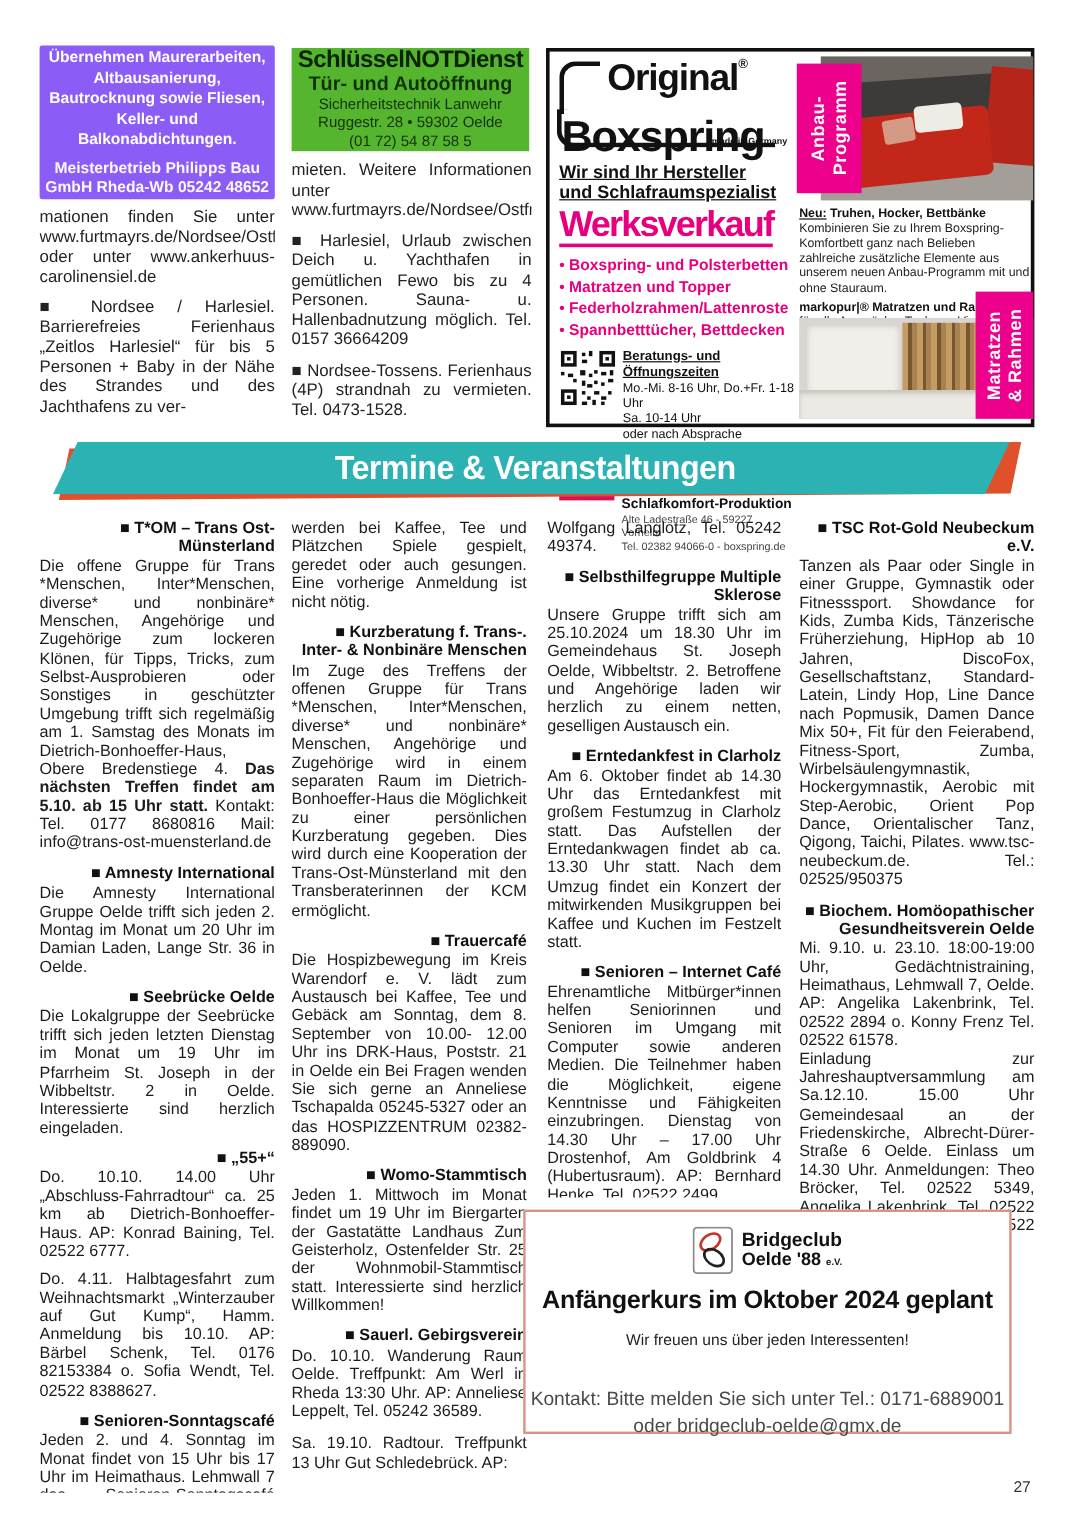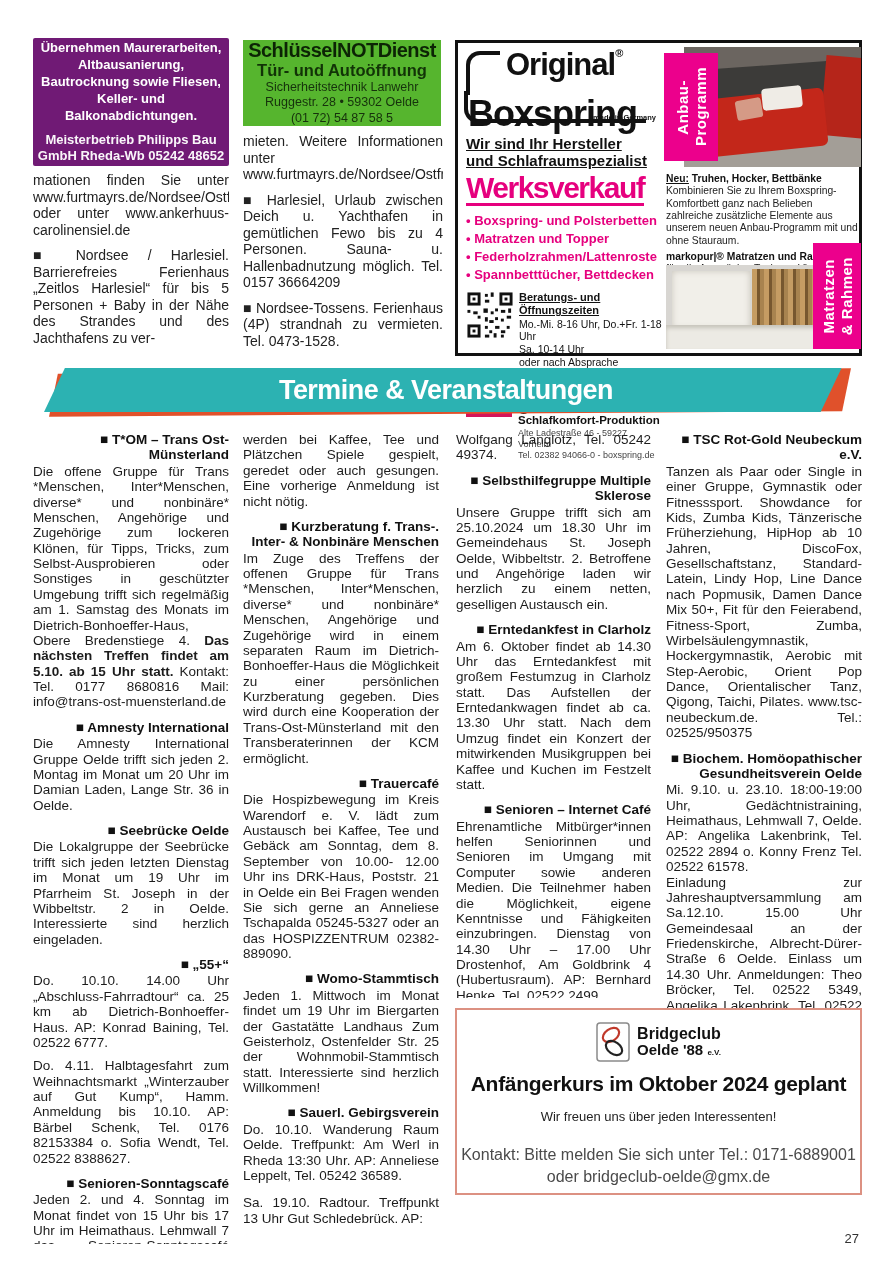--- a/index.html
+++ b/index.html
@@ -1,21 +1,21 @@
 <!DOCTYPE html>
 <html lang="de"><head>
 <meta charset="utf-8">
 <style>
   html,body{margin:0;padding:0;background:#fff;}
   .page{position:relative;width:892px;height:1262px;background:#ffffff;overflow:hidden;
         font-family:"Liberation Sans",sans-serif;color:#1a1a1a;}
   .abs{position:absolute;}
 
   
-  .ad-orange{left:33px;top:38px;width:196px;height:128px;background:#701a75;color:#fff;
+  .ad-orange{left:33px;top:38px;width:196px;height:128px;background:#8b5cf6;color:#fff;
              text-align:center;display:flex;flex-direction:column;justify-content:center;gap:7px;
              font-weight:bold;border-radius:2px;}
   .ad-orange .l1{font-size:13px;line-height:1.32;}
   .ad-orange .l2{font-size:13px;line-height:1.3;font-weight:bold;opacity:.96;}
 
   
   .ad-green{left:243px;top:40px;width:198px;height:86px;background:#56b52e;color:#10250a;
             text-align:center;display:flex;flex-direction:column;justify-content:center;}
   .ad-green .t1{font-size:20px;font-weight:bold;letter-spacing:-.5px;color:#0c2405;line-height:1.05;}
   .ad-green .t2{font-size:16.5px;font-weight:bold;color:#123307;line-height:1.15;}
@@ -91,30 +91,30 @@
   .ev h3:first-child{margin-top:0;}
   .ev p{margin:0 0 0 0;}
   .ev p + p{margin-top:8px;}
   .ev .b{font-weight:bold;}
   .ev-col1{left:33px;top:432px;width:196px;height:812px;}
   .ev-col2{left:243px;top:432px;width:196px;height:812px;}
   .ev-col3{left:456px;top:432px;width:195px;height:566px;}
   .ev-col4{left:666px;top:432px;width:196px;height:812px;}
 
   
-  .ad-bridge{left:455px;top:1008px;width:407px;height:187px;background:#fff;border:2px solid #dc9182;
+  .ad-bridge{left:436px;top:1008px;width:407px;height:187px;background:#fff;border:2px solid #dc9182;
              box-sizing:border-box;text-align:center;}
   .bc-logo-row{display:flex;align-items:center;justify-content:center;gap:7px;margin-top:12px;}
   .bc-logo-text{text-align:left;color:#111;}
   .bc-l1{font-size:16px;font-weight:bold;line-height:1;}
   .bc-l2{font-size:15px;font-weight:bold;line-height:1.1;}
   .bc-ev{font-size:8px;font-weight:bold;}
   .bc-head{font-size:21px;font-weight:bold;color:#111;margin-top:10px;letter-spacing:-.3px;}
   .bc-sub{font-size:13px;color:#222;margin-top:13px;}
-  .bc-contact{font-size:16px;color:#4a4a4a;margin-top:20px;line-height:1.35;}
+  .bc-contact{font-size:16px;color:#4a4a4a;margin-top:32px;line-height:1.35;}
 
   .pagenum{right:33px;bottom:16px;font-size:13px;color:#333;}
 </style>
 </head>
 <body>
 
 <div class="page">
 
   <div class="abs ad-orange">
     <div class="l1">Übernehmen Maurerarbeiten, Altbausanierung, Bautrocknung sowie Fliesen, Keller- und Balkonabdichtungen.</div>

